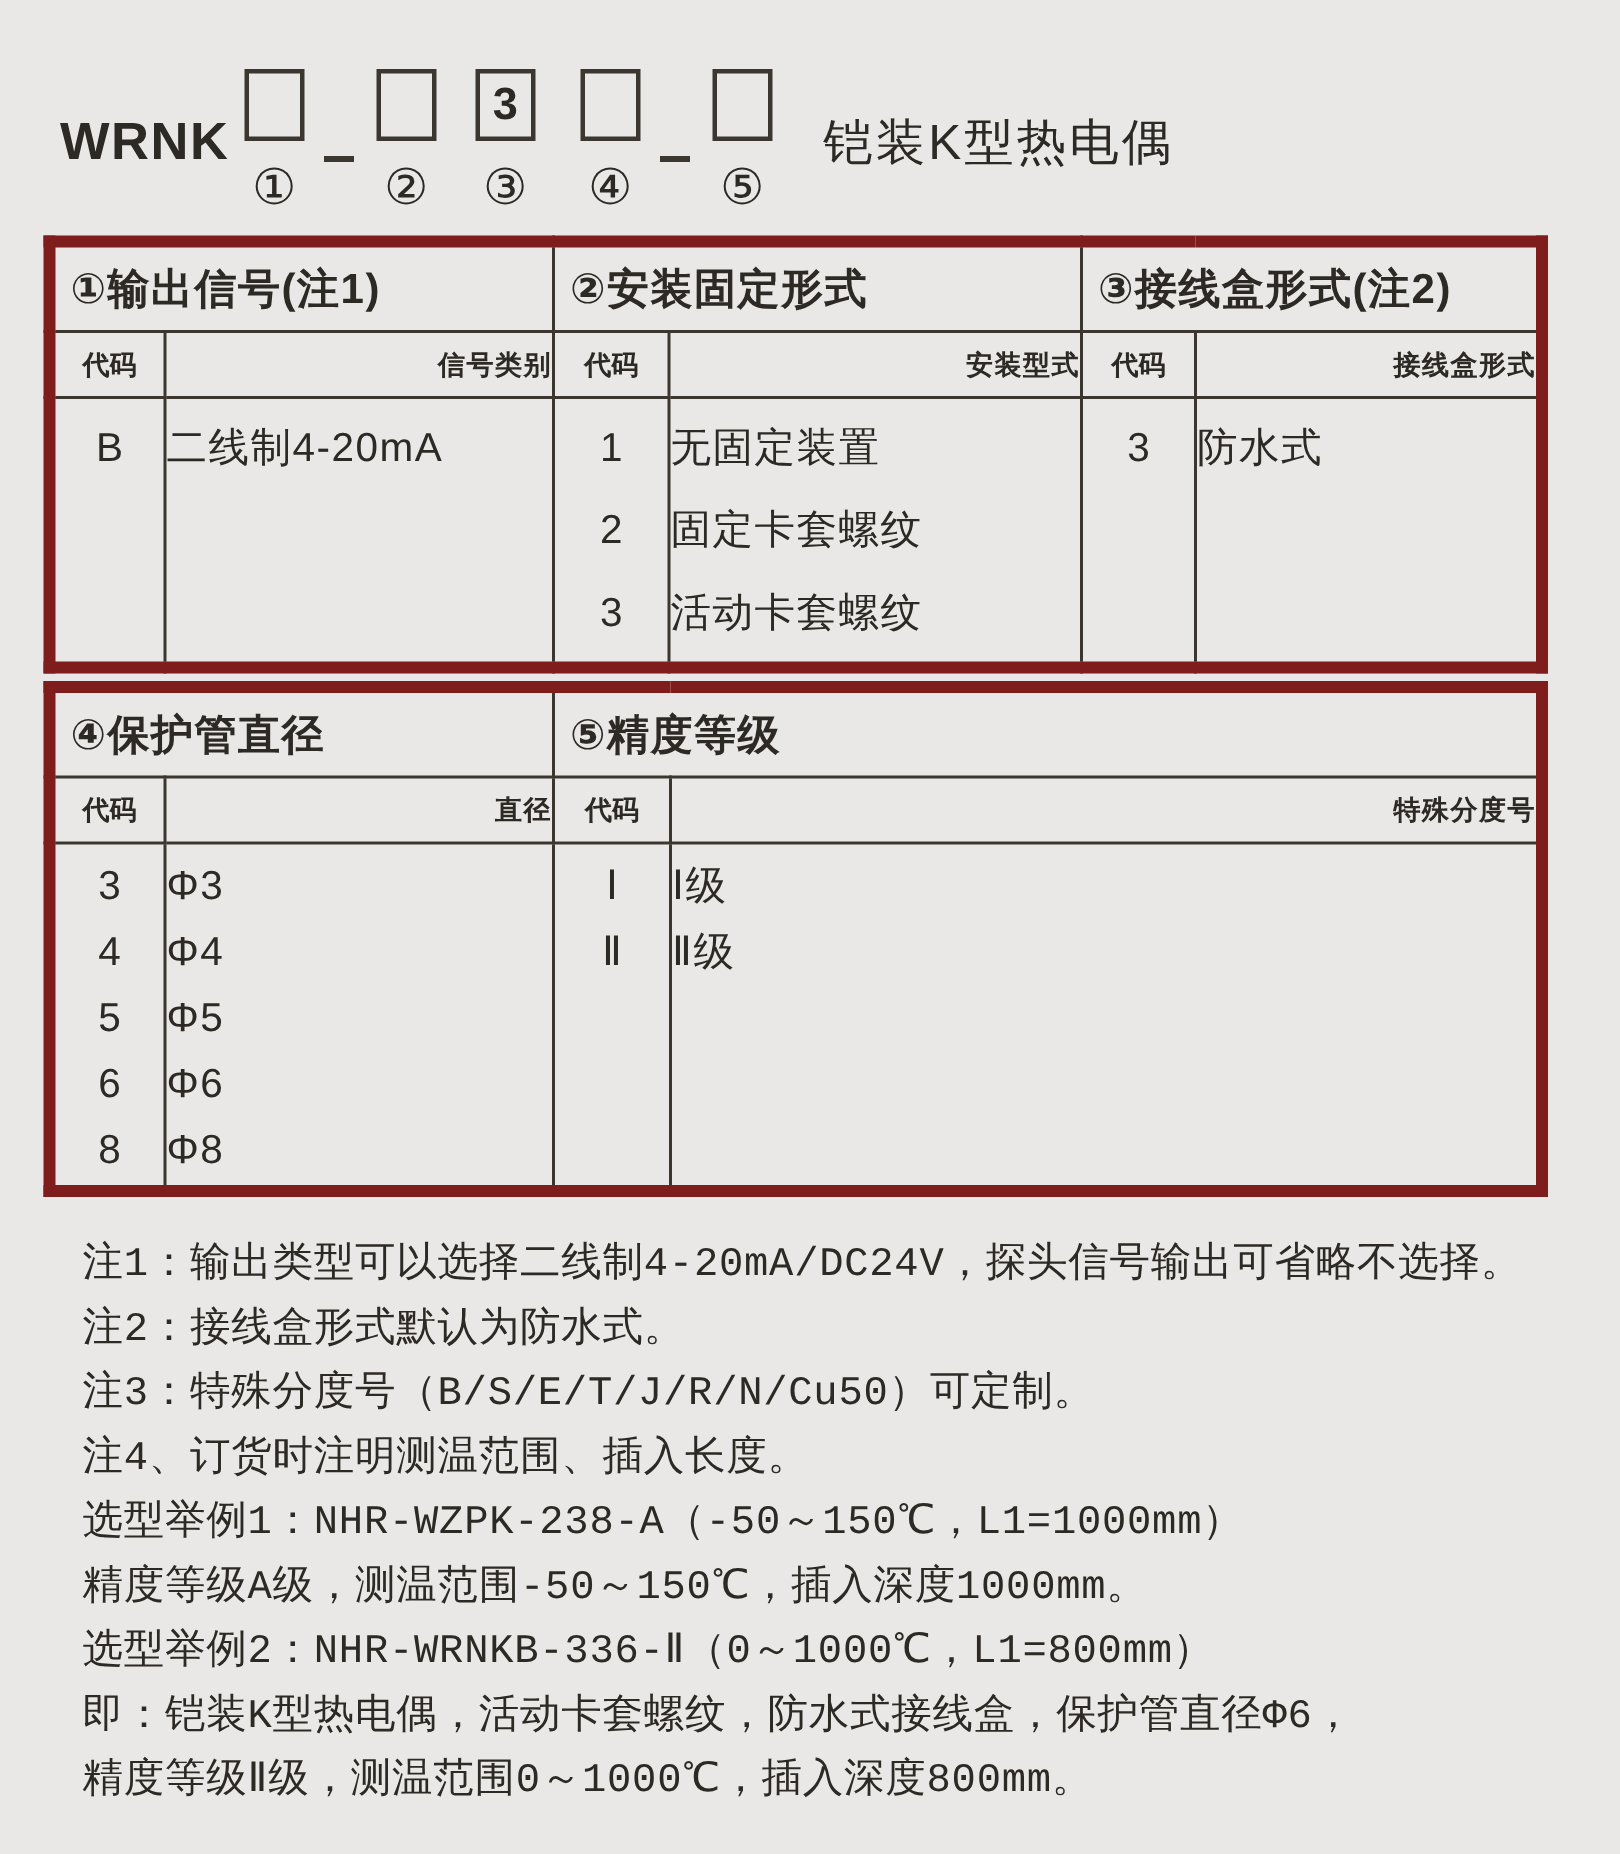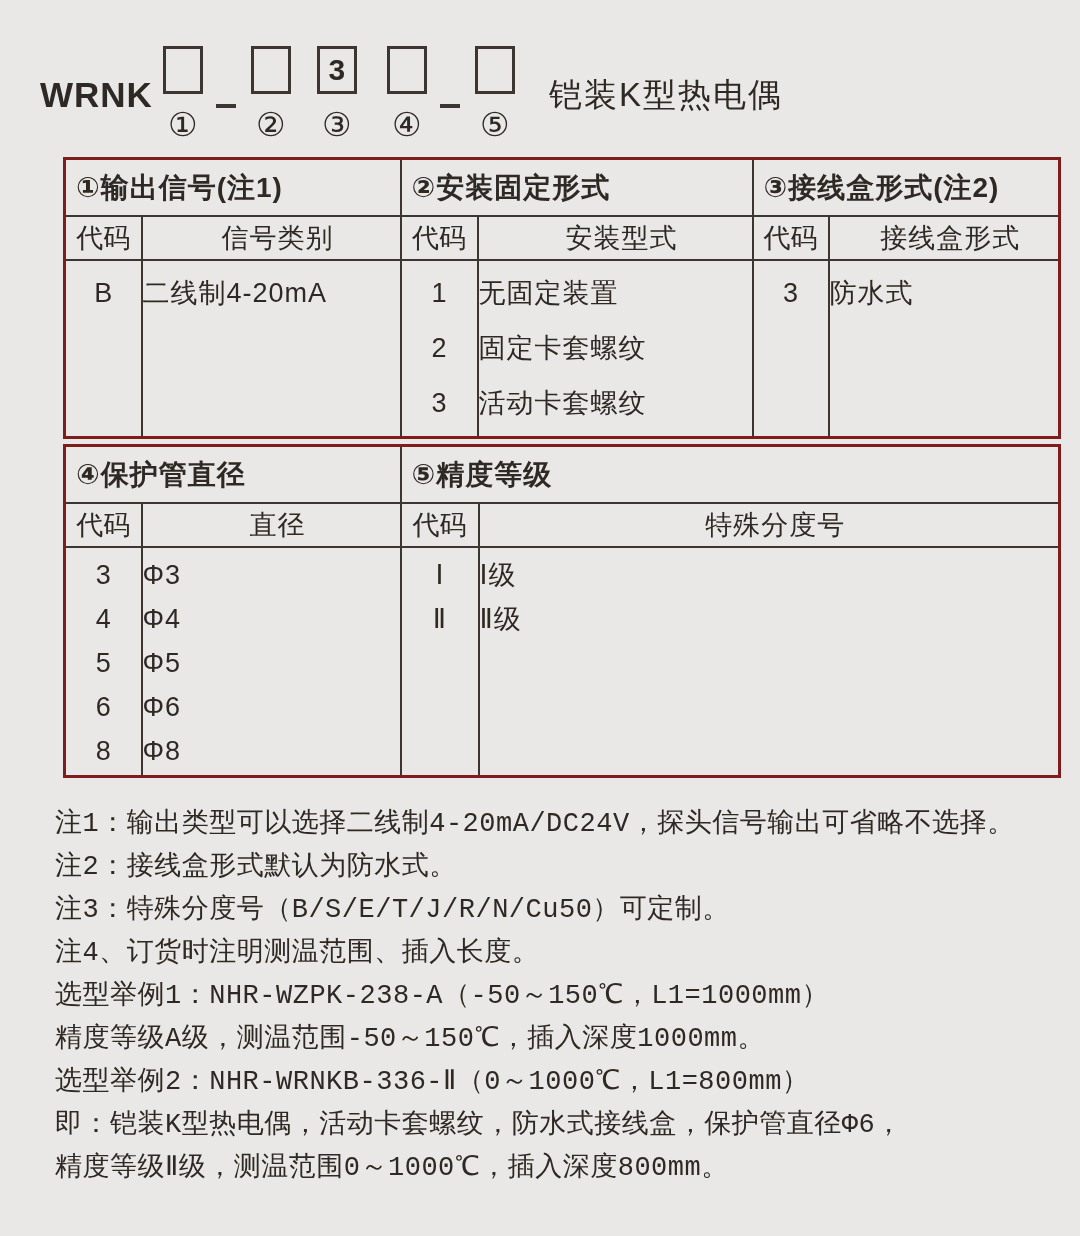--- a/index.html
+++ b/index.html
@@ -67,46 +67,46 @@
     font-weight: normal;
     line-height: 48px;
     margin-left: 34px;
     letter-spacing: 2px;
   }
 
   
   .spec-table {
     border-collapse: collapse;
     table-layout: fixed;
-    margin-left: 63px;
-    border: 3px solid #7f1d1d;
+    margin-left: 29px;
+    border: 8px solid #7f1d1d;
   }
   .t1 { margin-top: 14px; }
   .t2 { margin-top: 5px; padding-left: 31px; }
   .spec-table th, .spec-table td {
     border: 2px solid #3c3631;
     padding: 0;
     overflow: hidden;
   }
   .sec-header th {
     height: 55px;
     font-size: 28px;
     font-weight: bold;
     text-align: left;
     padding-left: 10px;
     letter-spacing: 1px;
   }
   .sub-header th {
     height: 42px;
-    font-size: 27px;
-    font-weight: normal;
+    font-size: 18px;
+    font-weight: bold;
   }
   .sub-header .code-h { text-align: center; }
   .sub-header .label-h {
-    text-align: center;
+    text-align: right;
     padding-left: 13px;
     letter-spacing: 1px;
   }
   .spec-table td {
     vertical-align: top;
     font-size: 27px;
   }
   .t1 .body-cells td { height: 170px; }
   .t2 .body-cells td { height: 222px; }
   .code-cell { text-align: center; }

